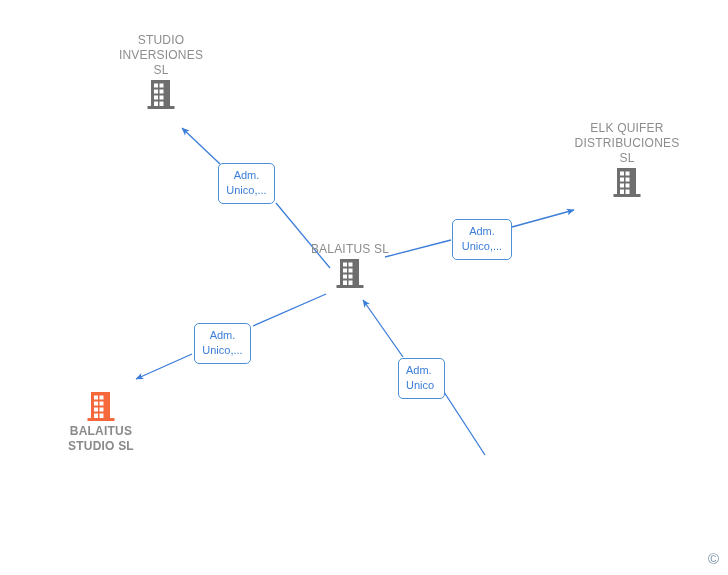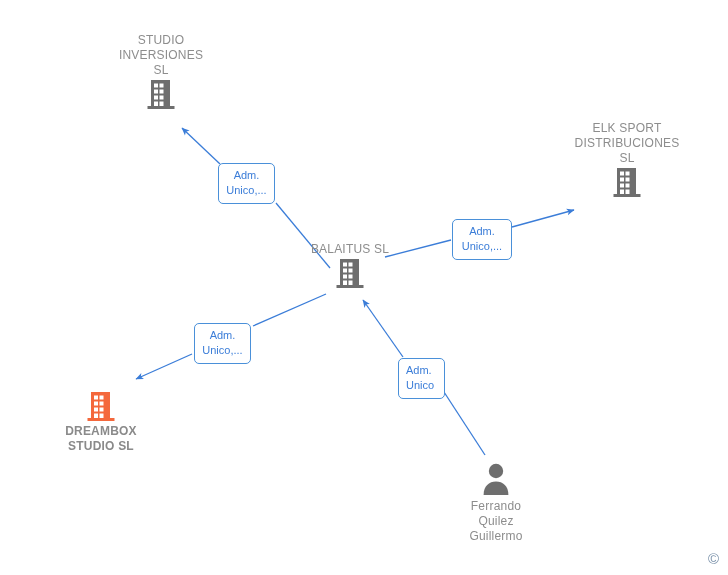--- a/index.html
+++ b/index.html
@@ -148,21 +148,21 @@
       <rect x="8" y="11.5" width="4" height="4" fill="#ffffff"></rect>
       <rect x="13.5" y="11.5" width="4" height="4" fill="#ffffff"></rect>
       <rect x="8" y="17.5" width="4" height="4" fill="#ffffff"></rect>
       <rect x="13.5" y="17.5" width="4" height="4" fill="#ffffff"></rect>
       <rect x="8" y="23.5" width="4" height="4.5" fill="#ffffff"></rect>
       <rect x="13.5" y="23.5" width="4" height="4.5" fill="#ffffff"></rect>
     </svg>
   </div>
 
   <div class="node" style="left:627px; top:121px;">
-    <div class="node-label">ELK SPORT
+    <div class="node-label">ELK QUIFER
 DISTRIBUCIONES
 SL</div>
     <svg class="node-icon" width="30" height="32" viewBox="0 0 30 32" xmlns="http://www.w3.org/2000/svg">
       <rect x="5" y="2" width="19" height="26" fill="#6e6e6e"></rect>
       <rect x="1.5" y="28" width="27" height="3" fill="#6e6e6e"></rect>
       <rect x="8" y="5.5" width="4" height="4" fill="#ffffff"></rect>
       <rect x="13.5" y="5.5" width="4" height="4" fill="#ffffff"></rect>
       <rect x="8" y="11.5" width="4" height="4" fill="#ffffff"></rect>
       <rect x="13.5" y="11.5" width="4" height="4" fill="#ffffff"></rect>
       <rect x="8" y="17.5" width="4" height="4" fill="#ffffff"></rect>
@@ -194,31 +194,22 @@
       <rect x="1.5" y="28" width="27" height="3" fill="#f4683c"></rect>
       <rect x="8" y="5.5" width="4" height="4" fill="#ffffff"></rect>
       <rect x="13.5" y="5.5" width="4" height="4" fill="#ffffff"></rect>
       <rect x="8" y="11.5" width="4" height="4" fill="#ffffff"></rect>
       <rect x="13.5" y="11.5" width="4" height="4" fill="#ffffff"></rect>
       <rect x="8" y="17.5" width="4" height="4" fill="#ffffff"></rect>
       <rect x="13.5" y="17.5" width="4" height="4" fill="#ffffff"></rect>
       <rect x="8" y="23.5" width="4" height="4.5" fill="#ffffff"></rect>
       <rect x="13.5" y="23.5" width="4" height="4.5" fill="#ffffff"></rect>
     </svg>
-    <div class="node-label bold" style="margin-top:2px;">DREAMBOX
+    <div class="node-label bold" style="margin-top:2px;">BALAITUS
 STUDIO  SL</div>
   </div>
 
-  <div class="node" style="left:496px; top:462px;">
-    <svg class="node-icon" width="30" height="33" viewBox="0 0 30 33" xmlns="http://www.w3.org/2000/svg">
-      <circle cx="15" cy="9" r="7.2" fill="#6e6e6e"></circle>
-      <path d="M2.6,33 C2.6,24.2 8,19.6 15,19.6 C22,19.6 27.4,24.2 27.4,33 Z" fill="#6e6e6e"></path>
-    </svg>
-    <div class="node-label" style="margin-top:4px;">Ferrando
-Quilez
-Guillermo</div>
-  </div>
 
   <div id="watermark">
     <span class="copy">©</span>
   </div>
 
 </div>
 
 </body></html>

